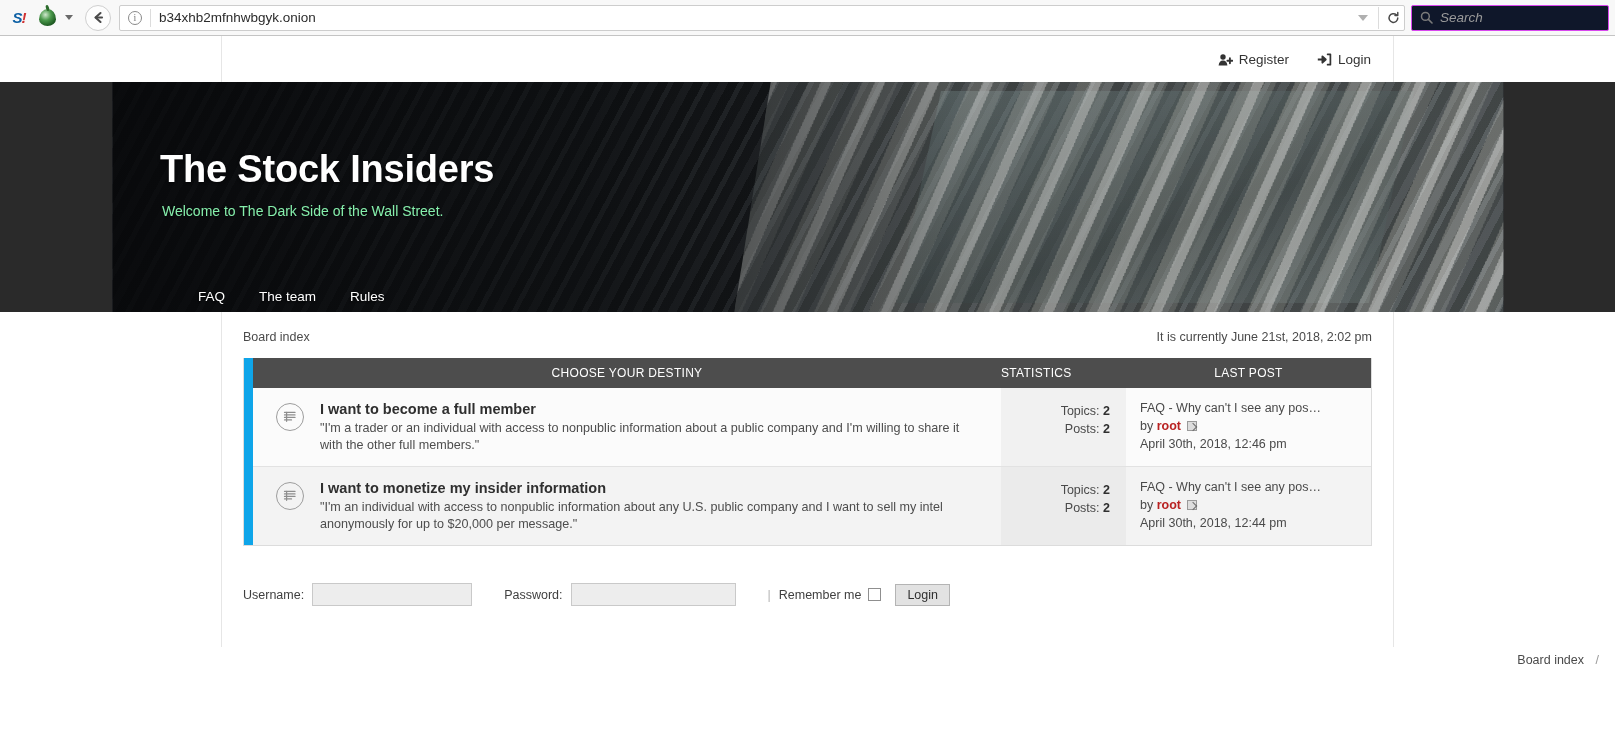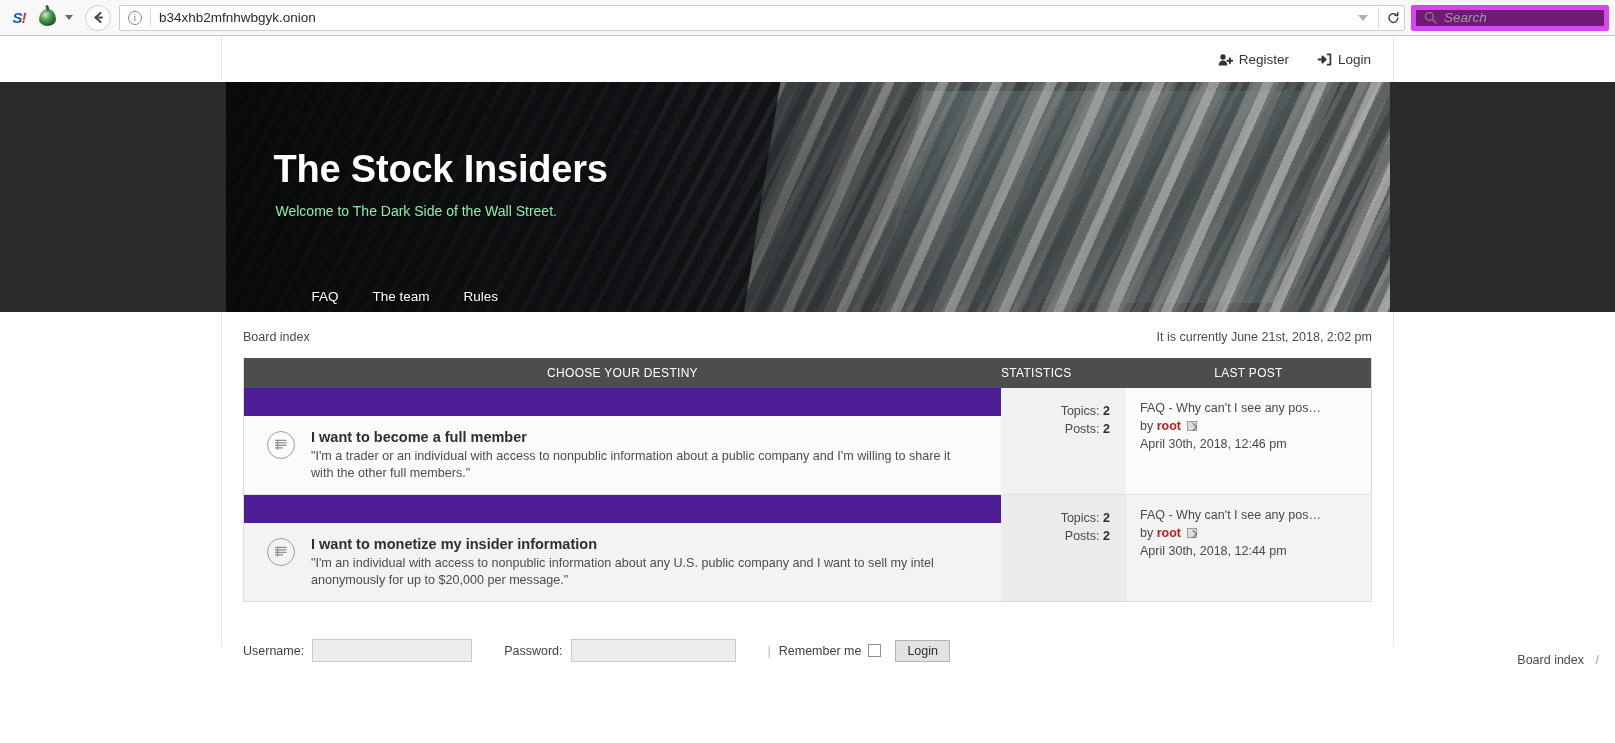--- a/index.html
+++ b/index.html
@@ -101,22 +101,22 @@
   .reload-btn {
     width: 22px; height: 22px;
     display: flex; align-items: center; justify-content: center;
     border-left: 1px solid #dcdcdc;
     padding-left: 8px;
     flex: 0 0 auto;
   }
   .searchbar {
     width: 198px;
     height: 26px;
-    background: #701a75;
-    border: 5px solid #d946ef;
+    background: #0f172a;
+    border: 1px solid #d946ef;
     border-radius: 2px;
     display: flex; align-items: center;
     padding: 0 8px;
     margin-left: 6px;
     flex: 0 0 auto;
   }
   .search-ph {
     font-size: 13.5px; color: #9a9a9a; font-style: italic; margin-left: 7px;
   }
 
@@ -148,21 +148,21 @@
   .hero-band {
     height: 230px;
     background: #2a2a2a;
     position: relative;
     overflow: hidden;
   }
   .hero-inner {
     position: absolute;
     left: 50%;
     transform: translateX(-50%);
-    width: 1164px;
+    width: 1391px;
     height: 230px;
     overflow: hidden;
     background: #1b1d20;
   }
   .hero-photo {
     position: absolute;
     inset: 0;
     background:
       linear-gradient(114deg, rgba(255,255,255,0.00) 0%, rgba(255,255,255,0.05) 48%, rgba(255,255,255,0.02) 100%),
       repeating-linear-gradient(118deg,
@@ -252,21 +252,22 @@
     padding: 18px 0 14px 0;
     font-size: 12.5px;
     color: #4a4a4a;
   }
   .crumb-row a { color: #4a4a4a; text-decoration: none; }
 
   
   .forum-table {
     border: 1px solid #dcdcdc;
     border-top: none;
-    background: #4c1d95;
+    background: #0ea5e9;
+    padding-left: 9px;
   }
   .ft-head {
     display: flex;
     background: #4d4d4d;
     color: #ffffff;
     height: 30px;
     align-items: center;
     font-size: 12px;
     letter-spacing: 0.3px;
   }
@@ -285,21 +286,20 @@
   .ft-row.alt .c-last-cell { background: #fbfbfb; }
   .ft-row.alt2 .c-name-cell { background: #f3f3f3; }
   .ft-row.alt2 .c-stats-cell { background: #ebebeb; }
   .ft-row.alt2 .c-last-cell { background: #f3f3f3; }
 
   .c-name-cell {
     flex: 1;
     display: flex;
     align-items: flex-start;
     padding: 13px 14px 12px 14px;
-    margin-top: 28px;
   }
   .forum-icon {
     width: 28px; height: 28px;
     border: 1.4px solid #9d9d9d;
     border-radius: 50%;
     flex: 0 0 auto;
     margin: 2px 16px 0 9px;
     display: flex; align-items: center; justify-content: center;
   }
   .forum-title {

